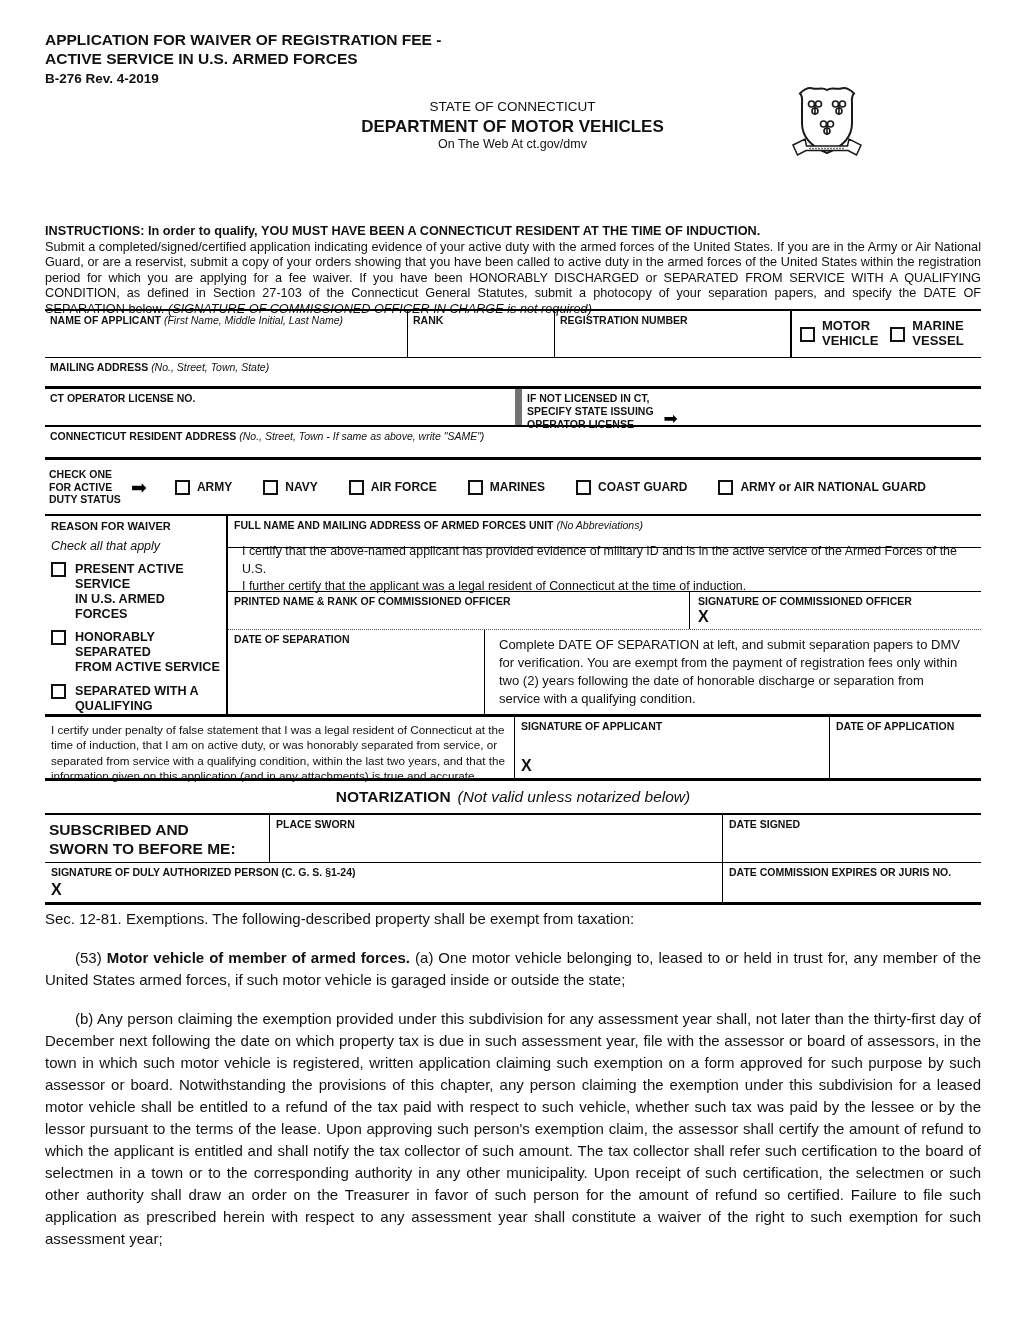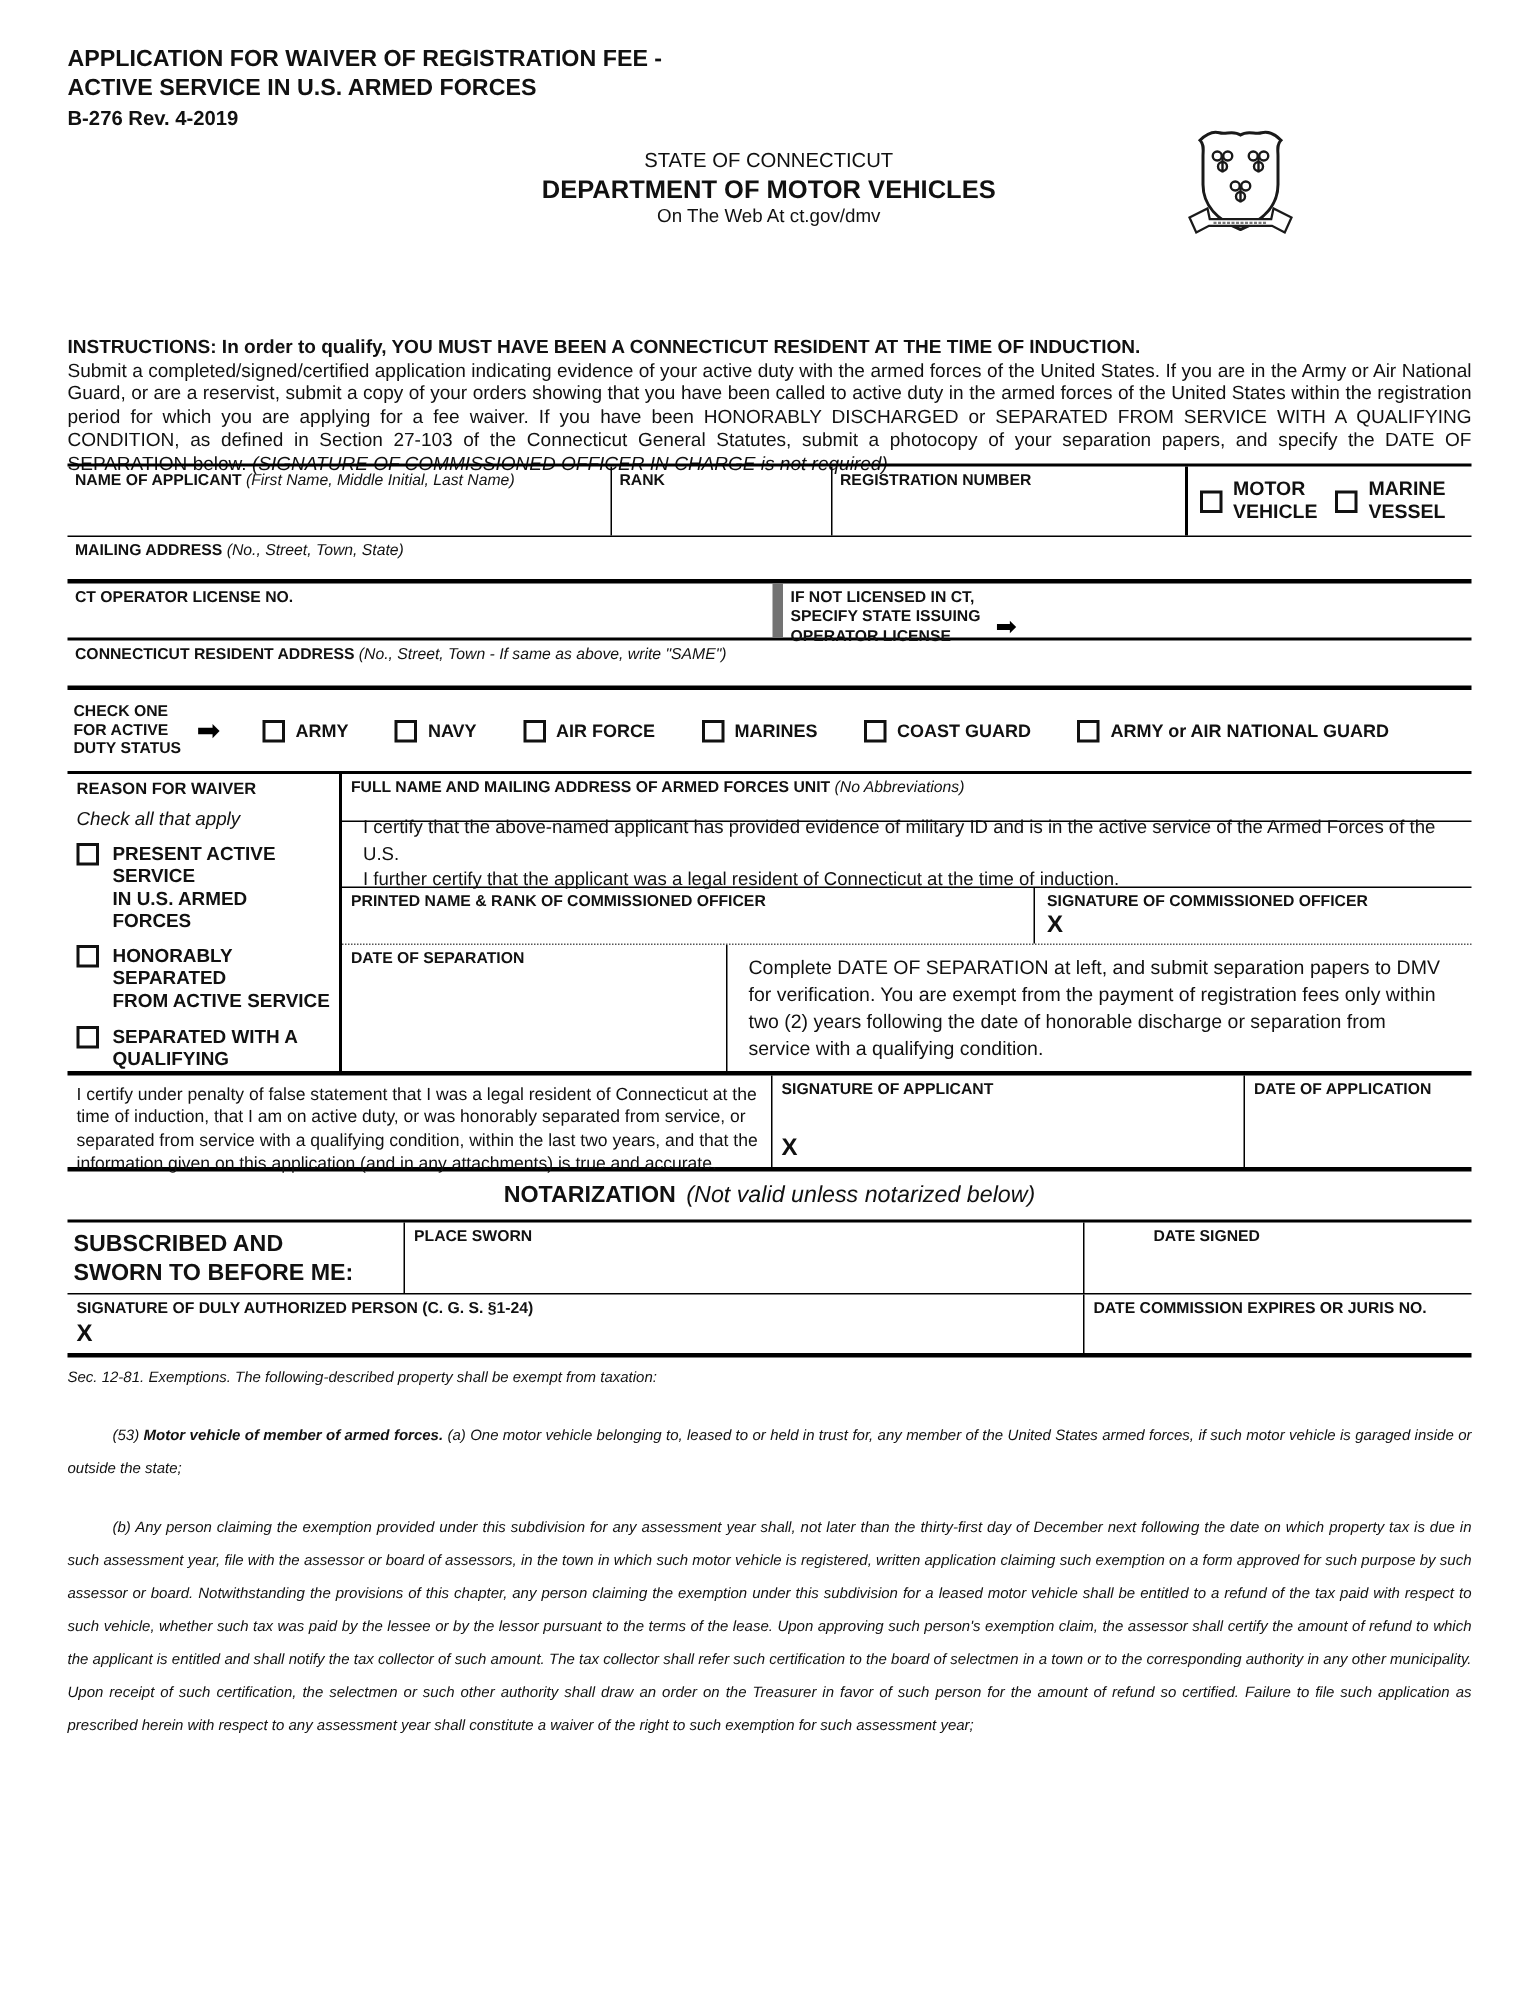--- a/index.html
+++ b/index.html
@@ -80,26 +80,26 @@
   .g-sig { width: 315px; border-right: 1px solid #000; padding: 3px 6px; display: flex; flex-direction: column; justify-content: space-between; }
   .g-date { flex: 1; padding: 3px 6px; }
 
   .notar-head { height: 32px; display: flex; align-items: center; justify-content: center; gap: 7px; font-size: 15.5px; }
   .notar-title { font-weight: bold; }
   .notar-sub { font-style: italic; }
   .notary { border-top: 2px solid #000; }
   .nrow1 { display: flex; height: 48px; border-bottom: 1px solid #000; }
   .n-sworn { width: 225px; border-right: 1px solid #000; padding: 5px 4px; font-weight: bold; font-size: 15.5px; line-height: 1.25; }
   .n-place { width: 453px; border-right: 1px solid #000; padding: 3px 6px; }
-  .n-datesigned { flex: 1; padding: 3px 6px; margin-left: 40px; }
+  .n-datesigned { flex: 1; padding: 3px 6px; }
   .nrow2 { display: flex; height: 42px; border-bottom: 3px solid #000; }
   .n-auth { width: 678px; border-right: 1px solid #000; padding: 3px 6px; display: flex; flex-direction: column; justify-content: space-between; }
   .n-comm { flex: 1; padding: 3px 6px; }
 
-  .statute { left: 45px; top: 908px; width: 936px; font-size: 10px; line-height: 22px; font-style: italic; }
+  .statute { left: 45px; top: 908px; width: 936px; font-size: 15px; line-height: 22px; }
   .statute-heading { margin-bottom: 17px; }
   .statute p { text-indent: 30px; text-align: justify; margin-bottom: 17px; }
   .bold { font-weight: bold; }
 </style>
 </head>
 <body>
 
 <div class="page">
 
 

